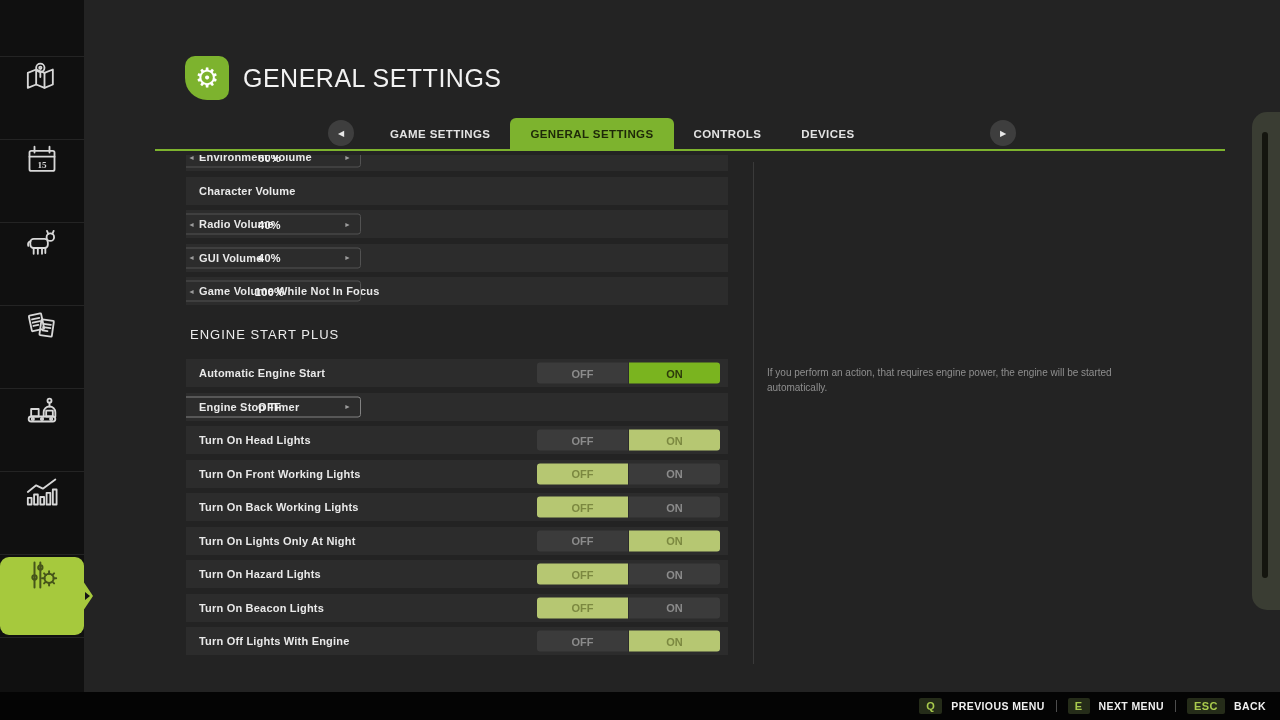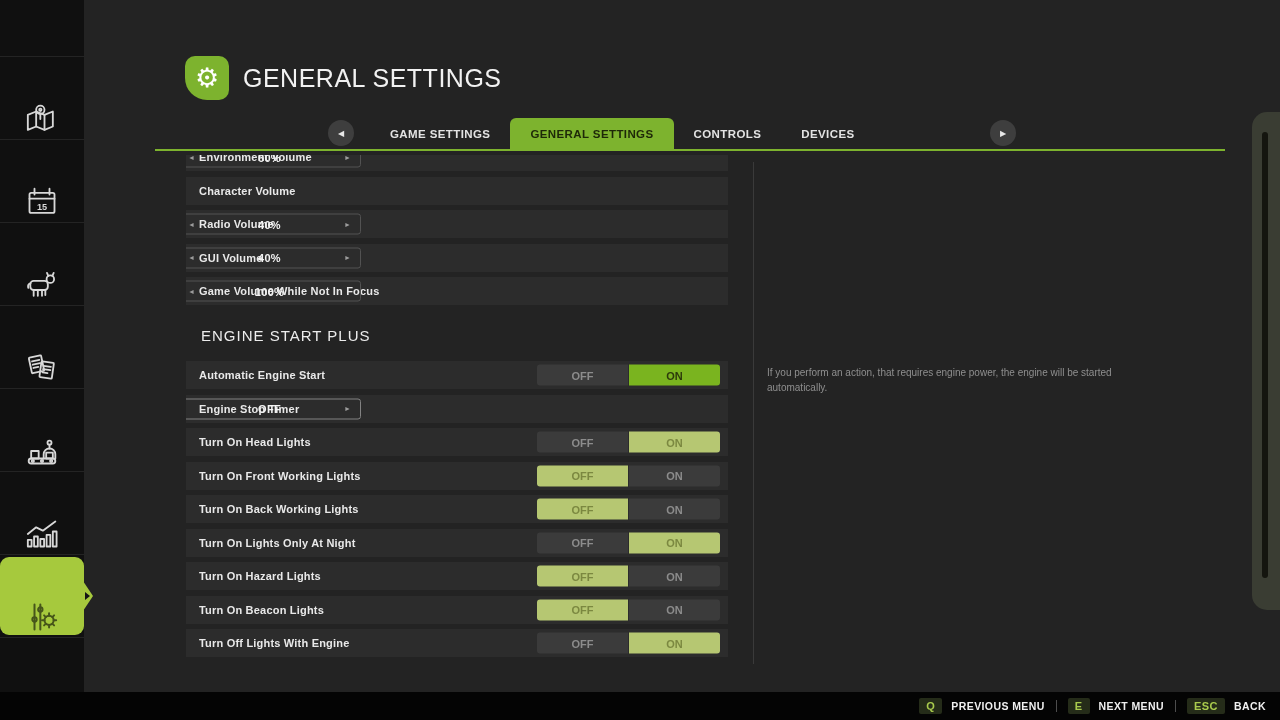--- a/index.html
+++ b/index.html
@@ -3,21 +3,21 @@
 <meta charset="utf-8">
 <style>
   html,body{margin:0;padding:0;background:#000;}
   *{box-sizing:border-box;}
   .stage{position:relative;width:1280px;height:720px;overflow:hidden;
          background:#232323;font-family:"Liberation Sans",sans-serif;}
 
   
   .sidebar{position:absolute;left:0;top:0;width:84px;height:692px;background:#101010;}
   .cell{position:relative;height:83px;border-bottom:1px solid #242424;
-        display:flex;align-items:flex-end;justify-content:center;}
+        display:flex;align-items:flex-start;justify-content:center;font-family:Liberation Serif, serif;}
   .cell.spacer-top{height:57px;}
   .cell.filler{height:53px;border-bottom:none;}
   .cell svg{position:relative;z-index:2;}
   .icon-stroke{stroke:#d8d8d8;fill:none;stroke-width:2.2;stroke-linecap:round;stroke-linejoin:round;}
   .cell.active .blob{position:absolute;left:0;top:2px;bottom:2px;right:0;
         background:var(--side-active);border-radius:9px;z-index:1;}
   .cell.active .blob-bump{position:absolute;right:-9px;top:50%;transform:translateY(-50%);
         width:0;height:0;border-top:15px solid transparent;border-bottom:15px solid transparent;
         border-left:10px solid var(--side-active);z-index:1;}
   .cell.active .blob-tip{position:absolute;right:-6px;top:50%;transform:translateY(-50%);
@@ -57,21 +57,21 @@
   .val{font-size:11px;font-weight:bold;color:#f2f2f2;letter-spacing:0.3px;}
   .arr{position:absolute;top:50%;transform:translateY(-50%);font-size:7px;color:#9d9d9d;}
   .arr.left{left:9px;}.arr.right{right:9px;}
   .toggle{flex:1;display:flex;}
   .seg{flex:1;display:flex;align-items:center;justify-content:center;
         font-size:11px;font-weight:bold;color:#8c8c8c;background:#3b3b3b;}
   .seg-off{border-radius:3px 0 0 3px;margin-right:1px;}
   .seg-on{border-radius:0 3px 3px 0;}
   .state-on .seg-on,.state-off .seg-off{background:var(--muted);color:#7b8840;}
   .focused.state-on .seg-on,.focused.state-off .seg-off{background:var(--accent-bright);color:#2c3a0b;}
-  .section-title{font-size:15px;color:#ececec;letter-spacing:1px;margin:22px 0 17px 15px;}
+  .section-title{font-size:13px;color:#ececec;letter-spacing:1px;margin:22px 0 17px 4px;}
 
   
   .v-divider{position:absolute;left:753px;top:162px;width:1px;height:502px;background:#3a3a3a;}
   .desc{position:absolute;left:767px;top:366px;width:352px;font-size:10px;line-height:1.45;
         color:#8f8f8f;font-weight:normal;}
   .scroll-col{position:absolute;left:1252px;top:112px;width:28px;height:498px;
         background:#3a3d33;border-radius:15px 0 0 15px;}
   .scroll-slot{position:absolute;left:10px;top:20px;width:6px;height:446px;
         background:#14150f;border-radius:3px;}
 

